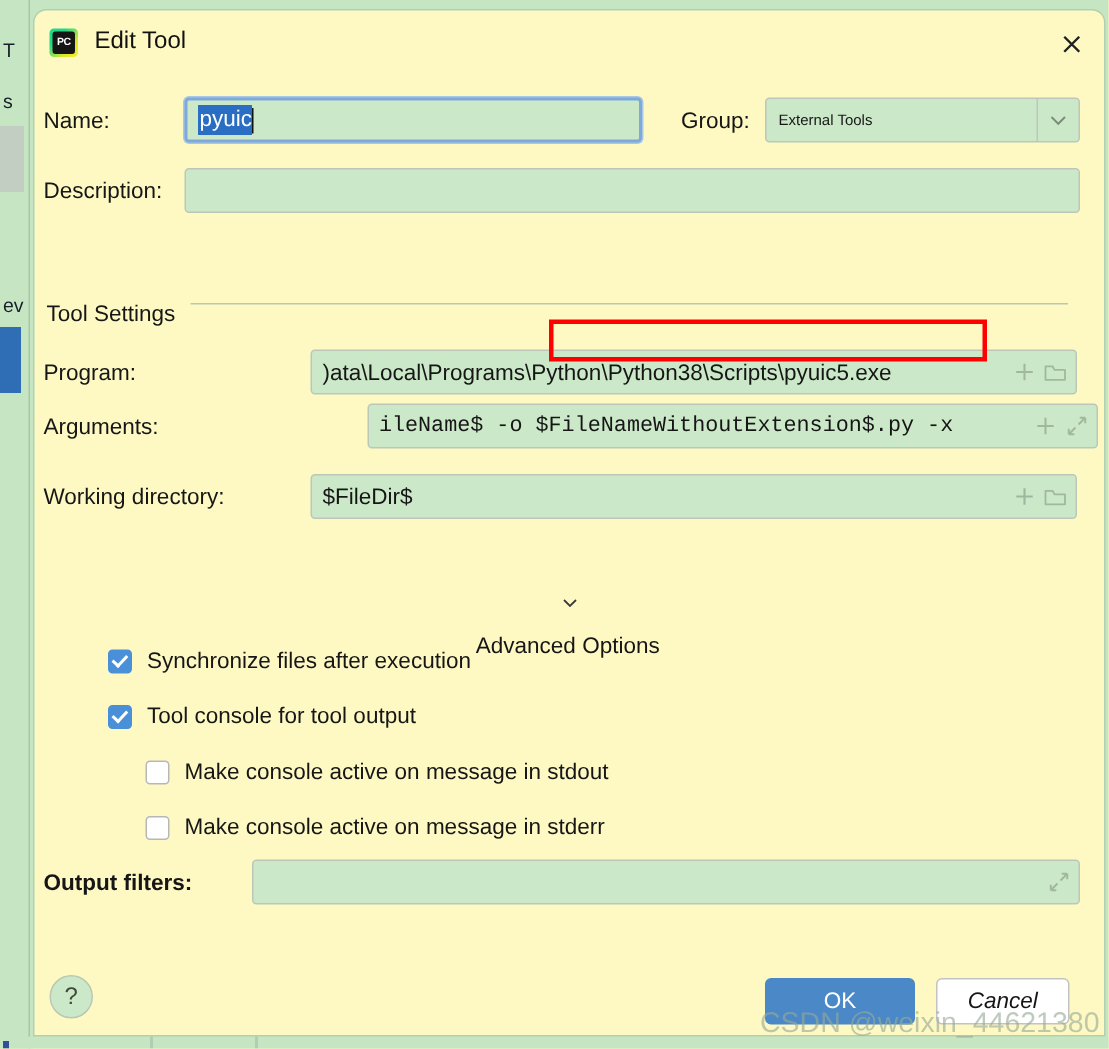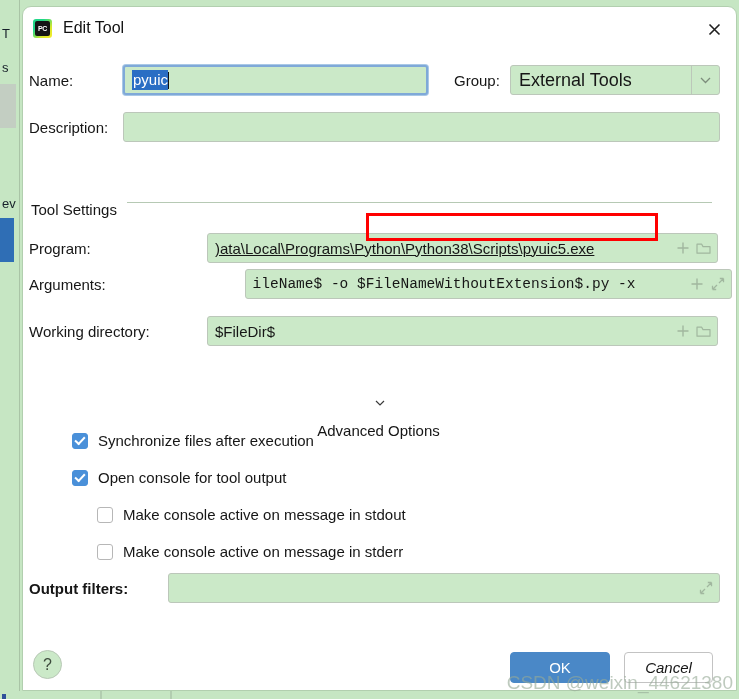--- a/index.html
+++ b/index.html
@@ -78,21 +78,21 @@
     width: 2px; height: 8px;
     background: #b2cdb0;
   }
 
   
   #dialog {
     position: absolute;
     left: 22px; top: 6px;
     width: 715px;
     height: 685px;
-    background: #ffffff;
+    background: #fef9c3;
     border: 1px solid #b2cfaf;
     border-radius: 9px 9px 0 0;
     box-sizing: border-box;
     overflow: hidden;
   }
 
   
   .titlebar {
     position: relative;
     height: 42px;
@@ -198,21 +198,21 @@
     border: 1px solid #bcc7ba;
     border-radius: 3px;
     height: 30px;
     display: flex;
     align-items: center;
     position: relative;
   }
   .combo .val {
     flex: 1;
     padding-left: 8px;
-    font-size: 18px;
+    font-size: 10px;
     color: #161616;
   }
   .combo .arrowbox {
     width: 27px;
     height: 100%;
     border-left: 1px solid #bcc7ba;
     display: flex;
     align-items: center;
     justify-content: center;
   }
@@ -426,21 +426,21 @@
     </div>
   </div>
 
   <div class="section" style="left:8px; top:180px; width:705px;">
     <div class="stitle">Tool Settings</div>
     <div class="srule"></div>
   </div>
 
   <div class="row" style="left:6px; top:226px; width:703px;">
     <div class="lbl" style="width:178px;">Program:</div>
-    <div class="field" style="width:511px; padding-right:3px;text-decoration:underline;">
+    <div class="field" style="width:511px; padding-right:3px;">
       <span style="flex:1; white-space:nowrap; overflow:hidden;">)ata\Local\Programs\Python\Python38\Scripts\pyuic5.exe</span>
       <span class="fi">
         <svg width="14" height="14" viewBox="0 0 14 14" aria-hidden="true">
           <path d="M7 1.5 V12.5 M1.5 7 H12.5" stroke="#7f8f7e" stroke-width="1.4" fill="none"></path>
         </svg>
       </span>
       <span class="fi">
         <svg width="15" height="13" viewBox="0 0 15 13" aria-hidden="true">
           <path d="M1 3.2 V11.2 H14 V4.6 H7 L5.7 2.2 H1 Z" stroke="#7f8f7e" stroke-width="1.2" fill="none" stroke-linejoin="round"></path>
         </svg>
@@ -493,21 +493,21 @@
     <div class="srule"></div>
   </div>
 
   <div class="cbrow" style="left:49px; top:425px;">
     <span class="cb on"></span>
     <span class="cbtext">Synchronize files after execution</span>
   </div>
 
   <div class="cbrow" style="left:49px; top:462px;">
     <span class="cb on"></span>
-    <span class="cbtext">Open console for tool output</span>
+    <span class="cbtext">Tool console for tool output</span>
   </div>
 
   <div class="cbrow" style="left:74px; top:499px;">
     <span class="cb off"></span>
     <span class="cbtext">Make console active on message in stdout</span>
   </div>
 
   <div class="cbrow" style="left:74px; top:536px;">
     <span class="cb off"></span>
     <span class="cbtext">Make console active on message in stderr</span>

